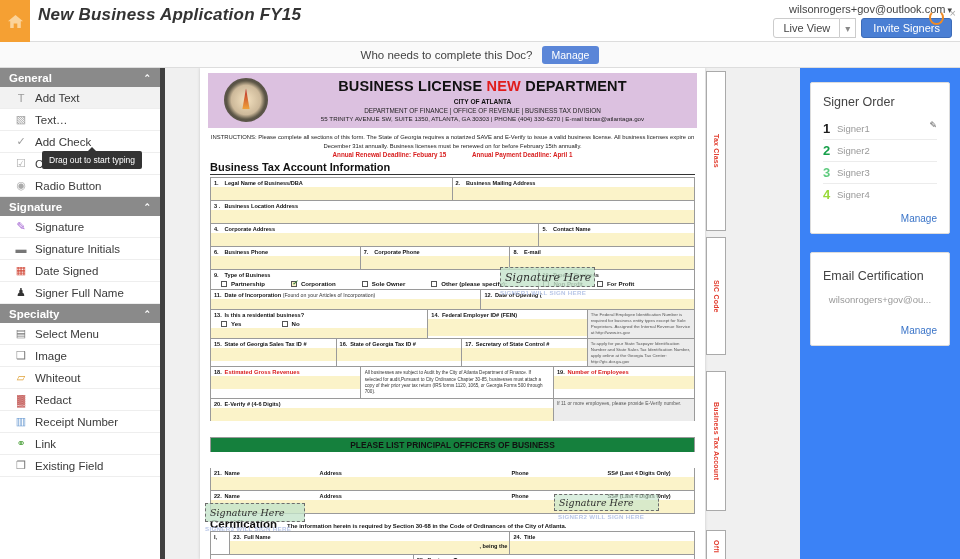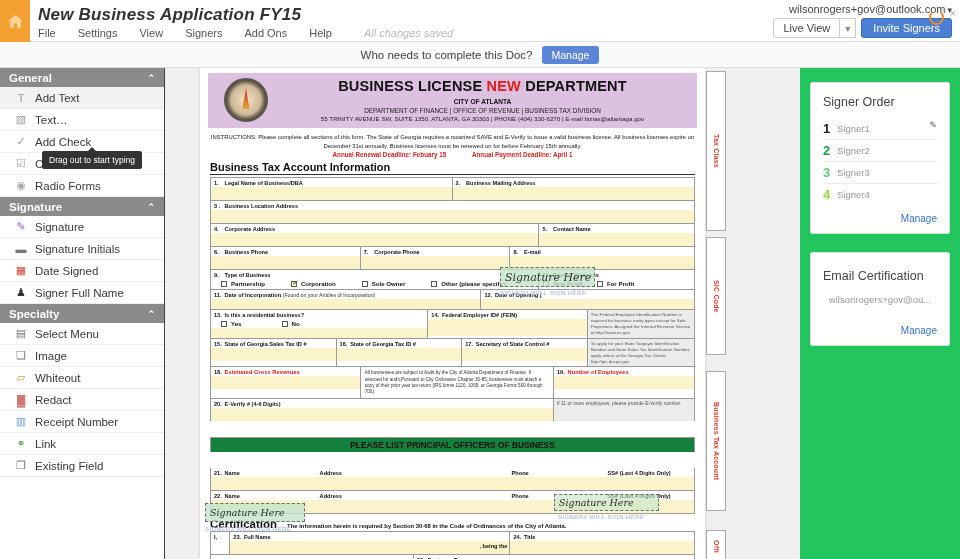--- a/index.html
+++ b/index.html
@@ -30,21 +30,21 @@
   .btn-primary { background:#4a7fd4; border:1px solid #3d6cb8; border-radius:3px; font-size:11px; color:#fff; padding:0 11px; margin-left:5px; display:flex; align-items:center; cursor:pointer; white-space:nowrap; }
   .spinner { position:absolute; right:16px; top:10px; width:15px; height:15px; border:2px solid #f08a24; border-top-color:transparent; border-radius:50%; }
   .overlay-close { position:absolute; right:4px; top:8px; font-size:11px; color:#aaa; cursor:pointer; line-height:1; }
 
   
   .subbar { position:absolute; left:0; top:42px; width:960px; height:26px; background:#fafafa; border-bottom:1px solid #ddd; display:flex; align-items:center; justify-content:center; }
   .subbar .q { font-size:11.5px; color:#444; margin-right:9px; }
   .subbar .manage { background:#5b86d8; color:#fff; font-size:10.5px; padding:3px 10px; border-radius:3px; cursor:pointer; }
 
   
-  .sidebar { position:absolute; left:0; top:68px; width:165px; height:491px; background:#fff; border-right:1px solid #404040; overflow:hidden; }
+  .sidebar { position:absolute; left:0; top:68px; width:165px; height:491px; background:#fff; border-right:5px solid #404040; overflow:hidden; }
   .sb-group { background:#8a8a8a; color:#fff; font-size:11.5px; font-weight:bold; height:19px; display:flex; align-items:center; padding:0 9px; }
   .sb-group .chev { margin-left:auto; font-size:9px; }
   .sb-item { height:22px; display:flex; align-items:center; padding:0 0 0 12px; border-bottom:1px solid #eee; font-size:11.5px; color:#3a3a3a; cursor:pointer; background:#fff; }
   .sb-item.active { background:#f2f2f2; }
   .sb-ico { width:18px; height:14px; display:inline-flex; align-items:center; justify-content:center; margin-right:5px; font-size:11px; flex:none; }
   .tooltip { position:absolute; left:42px; top:42px; background:#333; color:#fff; font-size:8.5px; padding:4px 7px; border-radius:2px; white-space:nowrap; z-index:30; }
   .tooltip:after { content:''; position:absolute; top:-4px; left:50%; margin-left:-4px; border-left:4px solid transparent; border-right:4px solid transparent; border-bottom:4px solid #333; }
 
   
   .canvas { position:absolute; left:166px; top:68px; width:634px; height:491px; background:#f0f0f0; overflow:hidden; }
@@ -100,21 +100,21 @@
   .sigbox { position:absolute; border:1px dashed #6d6d6d; background:rgba(196,228,203,.80); display:flex; align-items:center; padding-left:4px; z-index:12; cursor:pointer; }
   .sigscript { font-family:"DejaVu Serif", serif; font-style:italic; font-size:11px; color:#303030; white-space:nowrap; }
   .sigscript.small { font-size:9.5px; }
   .signhint { position:absolute; font-size:6.2px; color:#b9c7e8; font-weight:bold; letter-spacing:.3px; z-index:11; white-space:nowrap; }
 
   
   .vtab { position:absolute; background:#fff; border:1px solid #aaa; width:20px; display:flex; align-items:center; justify-content:center; z-index:14; }
   .vtab span { writing-mode:vertical-rl; font-size:7px; font-weight:bold; color:#e23b2c; letter-spacing:.2px; white-space:nowrap; }
 
   
-  .rpanel { position:absolute; left:800px; top:68px; width:160px; height:491px; background:#22c55e; }
+  .rpanel { position:absolute; left:800px; top:68px; width:160px; height:491px; background:#3b82f6; }
   .card { background:#fff; border:1px solid #dcdcdc; border-radius:2px; margin:14px 10px 0 10px; padding:12px 12px 9px 12px; }
   .card-h { font-size:12.5px; color:#444; margin-bottom:9px; }
   .so-row { display:flex; align-items:center; border-bottom:1px solid #ececec; padding:3px 0; position:relative; }
   .so-num { font-size:13px; font-weight:bold; width:14px; flex:none; }
   .so-name { font-size:9.5px; color:#999; }
   .pencil { position:absolute; right:0; top:2px; font-size:9px; color:#555; cursor:pointer; }
   .manage-link { text-align:right; font-size:10px; color:#3a74c8; margin-top:8px; cursor:pointer; }
   .email-val { font-size:9.5px; color:#999; text-align:center; margin-bottom:20px; }
   .card.email { text-align:center; margin-top:18px; padding-top:16px; }
   .card.email .card-h { text-align:left; margin-bottom:11px; }
@@ -127,29 +127,20 @@
 
 <div class="app">
 
   <div class="topbar">
     <div class="home-btn">
       <svg width="17" height="15" viewBox="0 0 17 15" aria-hidden="true">
         <path d="M8.5 1 L16 7.2 L13.8 7.2 L13.8 14 L10.3 14 L10.3 9.6 L6.7 9.6 L6.7 14 L3.2 14 L3.2 7.2 L1 7.2 Z" fill="#fbd39a"></path>
       </svg>
     </div>
     <div class="doc-title">New Business Application FY15</div>
-    <div class="menubar">
-      <span class="mi">File</span>
-      <span class="mi">Settings</span>
-      <span class="mi">View</span>
-      <span class="mi">Signers</span>
-      <span class="mi">Add Ons</span>
-      <span class="mi">Help</span>
-      <span class="saved">All changes saved</span>
-    </div>
 
     <div class="acct">
       <span>wilsonrogers+gov@outlook.com</span><span class="caret">▾</span>
     </div>
 
     <div class="btn-group">
       <div class="btn-lite">Live View</div>
       <div class="btn-split">▾</div>
       <div class="btn-primary">Invite Signers</div>
     </div>
@@ -180,21 +171,21 @@
     <div class="sb-item">
       <span class="sb-ico" style="color:#9a9a9a">✓</span>
       <span>Add Check</span>
     </div>
     <div class="sb-item">
       <span class="sb-ico" style="color:#aaa">☑</span>
       <span>Checkbox</span>
     </div>
     <div class="sb-item">
       <span class="sb-ico" style="color:#aaa">◉</span>
-      <span>Radio Forms</span>
+      <span>Radio Button</span>
     </div>
 
     <div class="sb-group">
       <span>Signature</span>
       <span class="chev">⌃</span>
     </div>
     <div class="sb-item">
       <span class="sb-ico" style="color:#a05fd0">✎</span>
       <span>Signature</span>
     </div>

